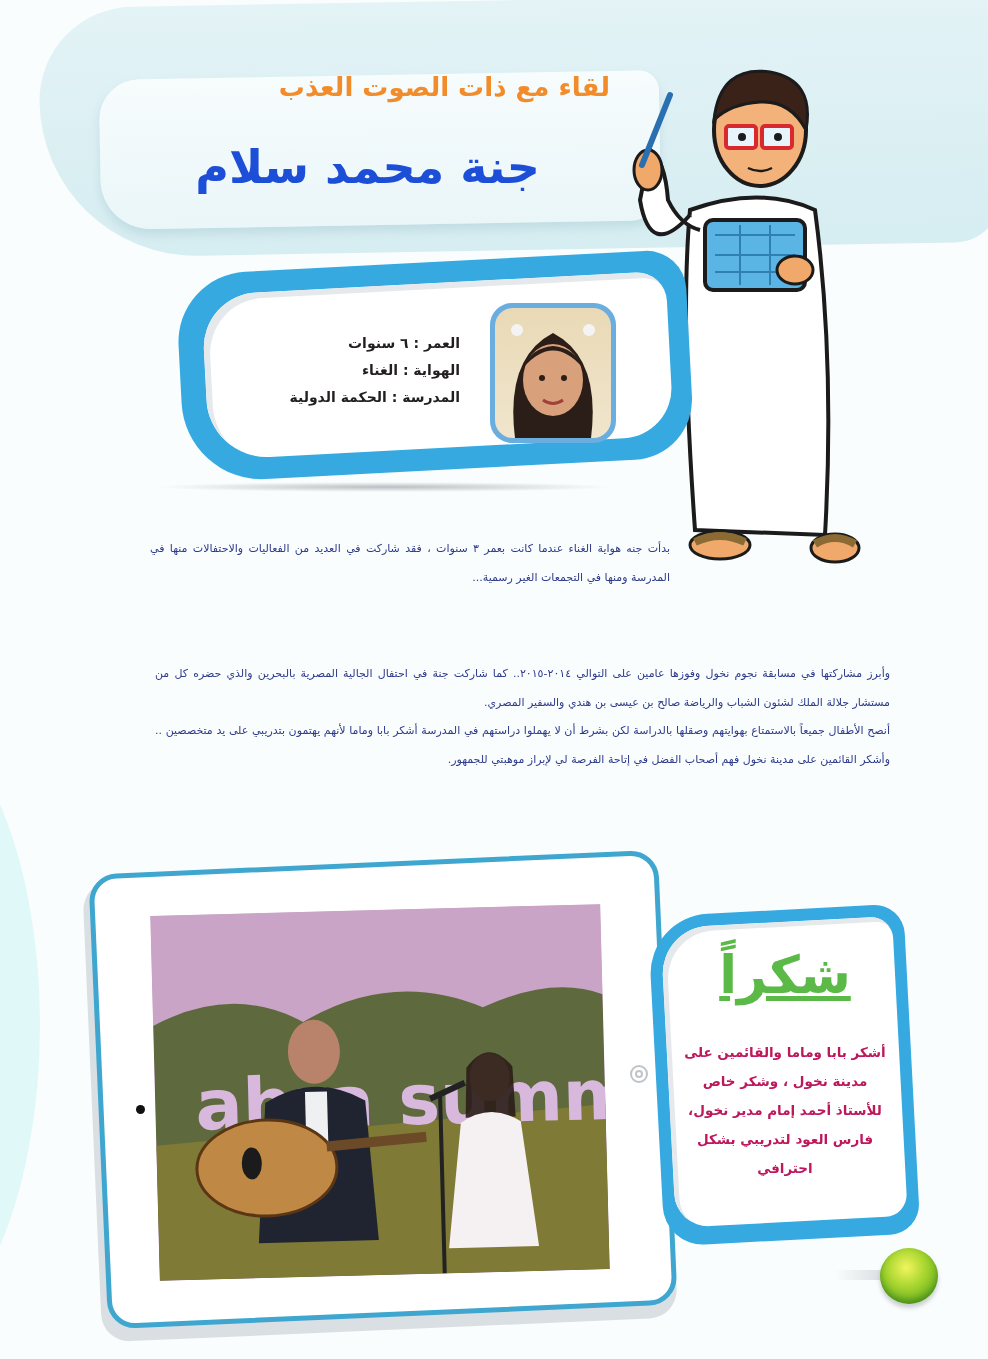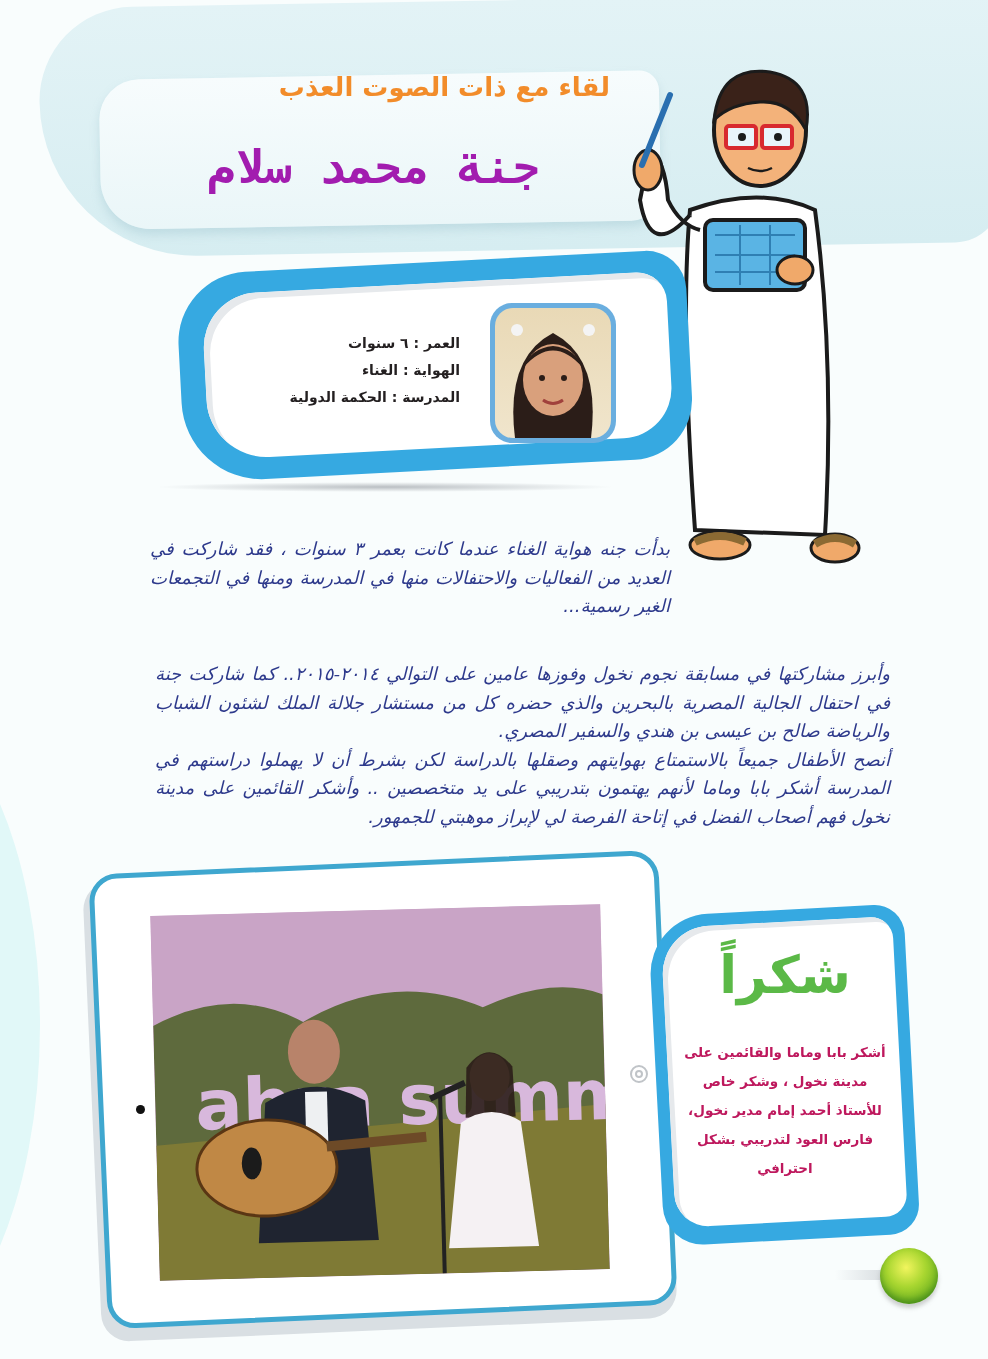--- a/index.html
+++ b/index.html
@@ -24,21 +24,21 @@
     border-radius:40px 20px 30px 50px;
     box-shadow:0 6px 10px rgba(150,190,200,.35);
     transform:rotate(-1deg);
   }
   .title-1 {
     position:absolute; left:100px; top:72px; width:510px; text-align:right;
     color:#f28c2a; font-size:26px; font-weight:bold; direction:rtl;
   }
   .title-2 {
     position:absolute; left:100px; top:140px; width:440px; text-align:right;
-    color:#a21caf; font-size:46px; font-weight:bold; direction:rtl;font-family:Liberation Mono, monospace;
+    color:#1d4ed8; font-size:46px; font-weight:bold; direction:rtl;
   }
   
   .character { position:absolute; left:620px; top:60px; width:260px; height:520px; }
 
   
   .profile-outer {
     position:absolute; left:180px; top:262px; width:510px; height:208px;
     background:#36a9e1; border-radius:70px 40px 60px 80px;
     transform:rotate(-3deg);
   }
@@ -61,21 +61,21 @@
     background:linear-gradient(180deg,#e9d9b6 0%,#f0e5cc 100%);
     position:relative;
   }
   .profile-info {
     position:absolute; left:240px; top:330px; width:220px; direction:rtl;
     text-align:right; font-weight:bold; font-size:14px; color:#231f20; line-height:27px;
   }
   
   .para {
     position:absolute; direction:rtl; text-align:justify; color:#2e3a8c;
-    font-size:18px; line-height:28.5px;font-style:italic;
+    font-size:11px; line-height:28.5px;
   }
   .p1 { left:150px; top:535px; width:520px; }
   .p2 { left:155px; top:660px; width:735px; }
   
   .tablet-shadow {
     position:absolute; left:92px; top:870px; width:576px; height:460px;
     background:#d9dfe3; border-radius:28px; transform:rotate(-2.5deg);
   }
   .tablet {
     position:absolute; left:98px; top:862px; width:570px; height:455px;
@@ -104,21 +104,21 @@
     position:absolute; left:656px; top:910px; width:256px; height:330px;
     background:#36a9e1; border-radius:60px 30px 30px 40px; transform:rotate(-3deg);
   }
   .thanks-inner {
     position:absolute; left:668px; top:922px; width:232px; height:300px;
     background:#ffffff; border-radius:48px 22px 22px 34px; transform:rotate(-3deg);
     box-shadow:inset 5px 5px 0 #e6e9ec;
   }
   .thanks-title {
     position:absolute; left:690px; top:945px; width:190px; text-align:center;
-    color:#5bb947; font-size:52px; font-weight:bold; direction:rtl;
+    color:#5bb947; font-size:52px; font-weight:bold; direction:rtl;text-decoration:underline;
   }
   .thanks-body {
     position:absolute; left:672px; top:1038px; width:226px; text-align:center;
     direction:rtl; font-weight:bold; font-size:13.5px; line-height:29px; color:#be185d;
   }
   .green-ball {
     position:absolute; left:880px; top:1248px; width:58px; height:56px; border-radius:50%;
     background:radial-gradient(circle at 45% 35%,#f2f55e 0%,#a8d630 40%,#5ea91d 85%);
     box-shadow:0 4px 4px rgba(120,120,120,.35), inset 0 -4px 6px rgba(40,110,20,.5);
   }

